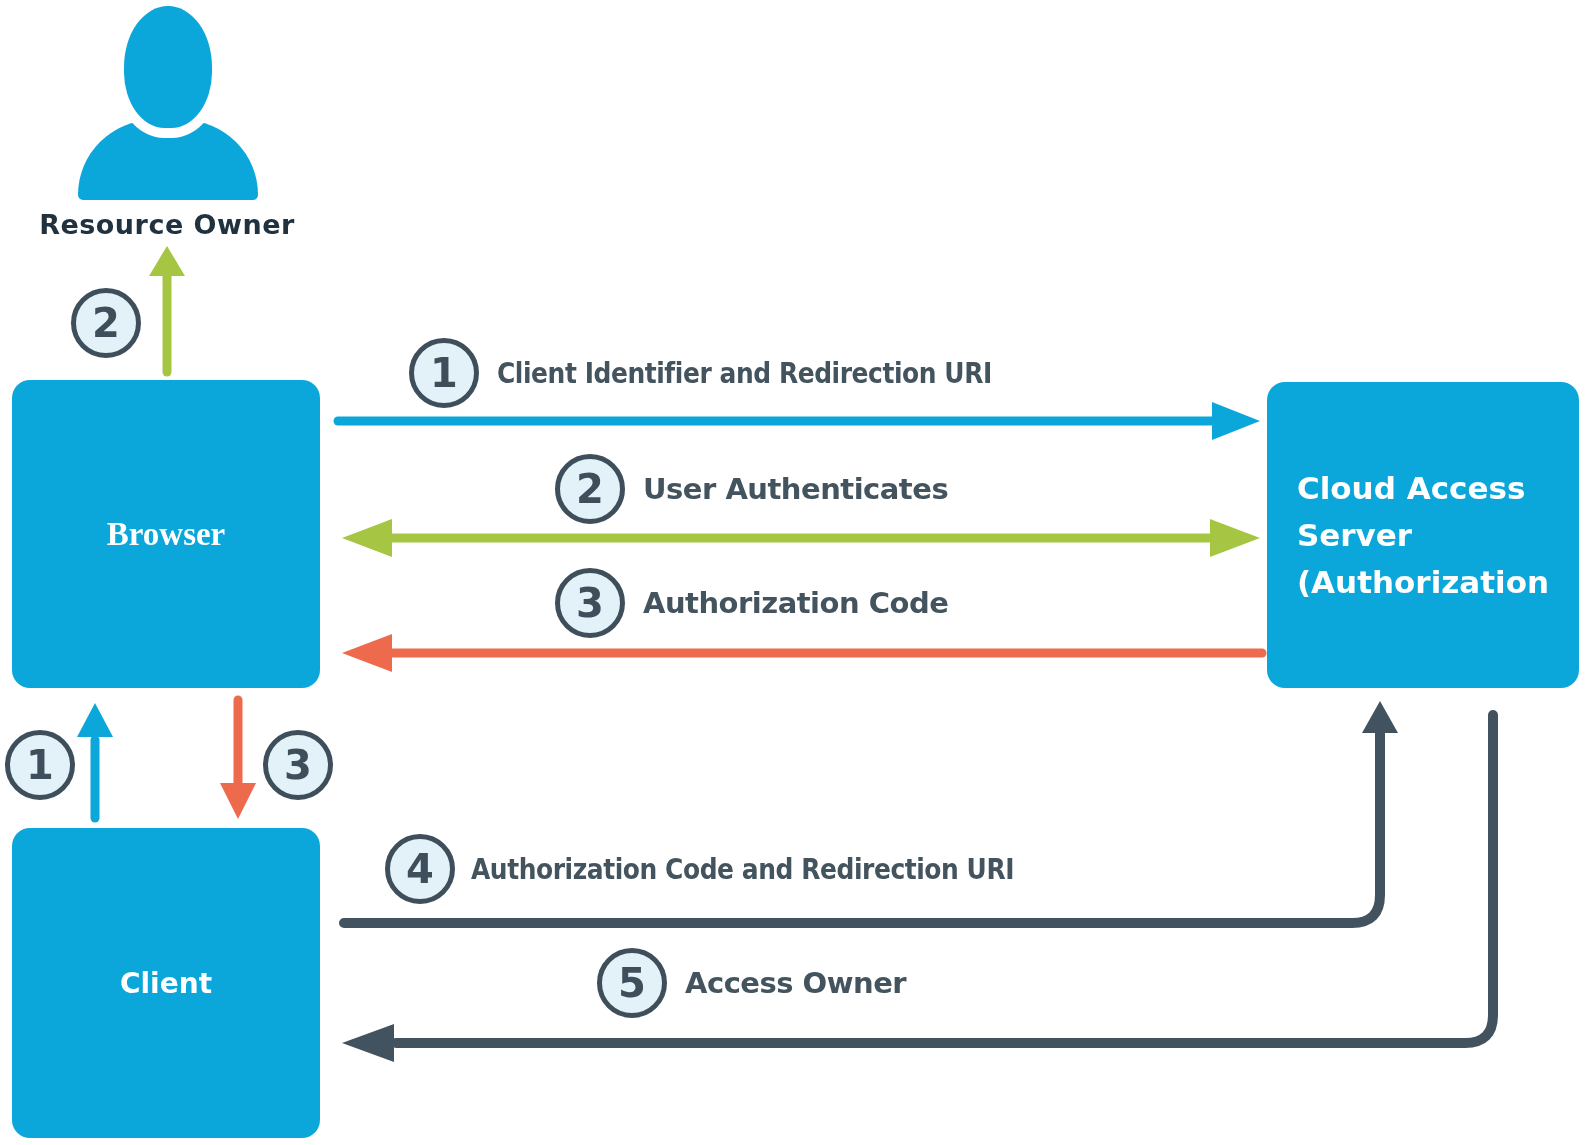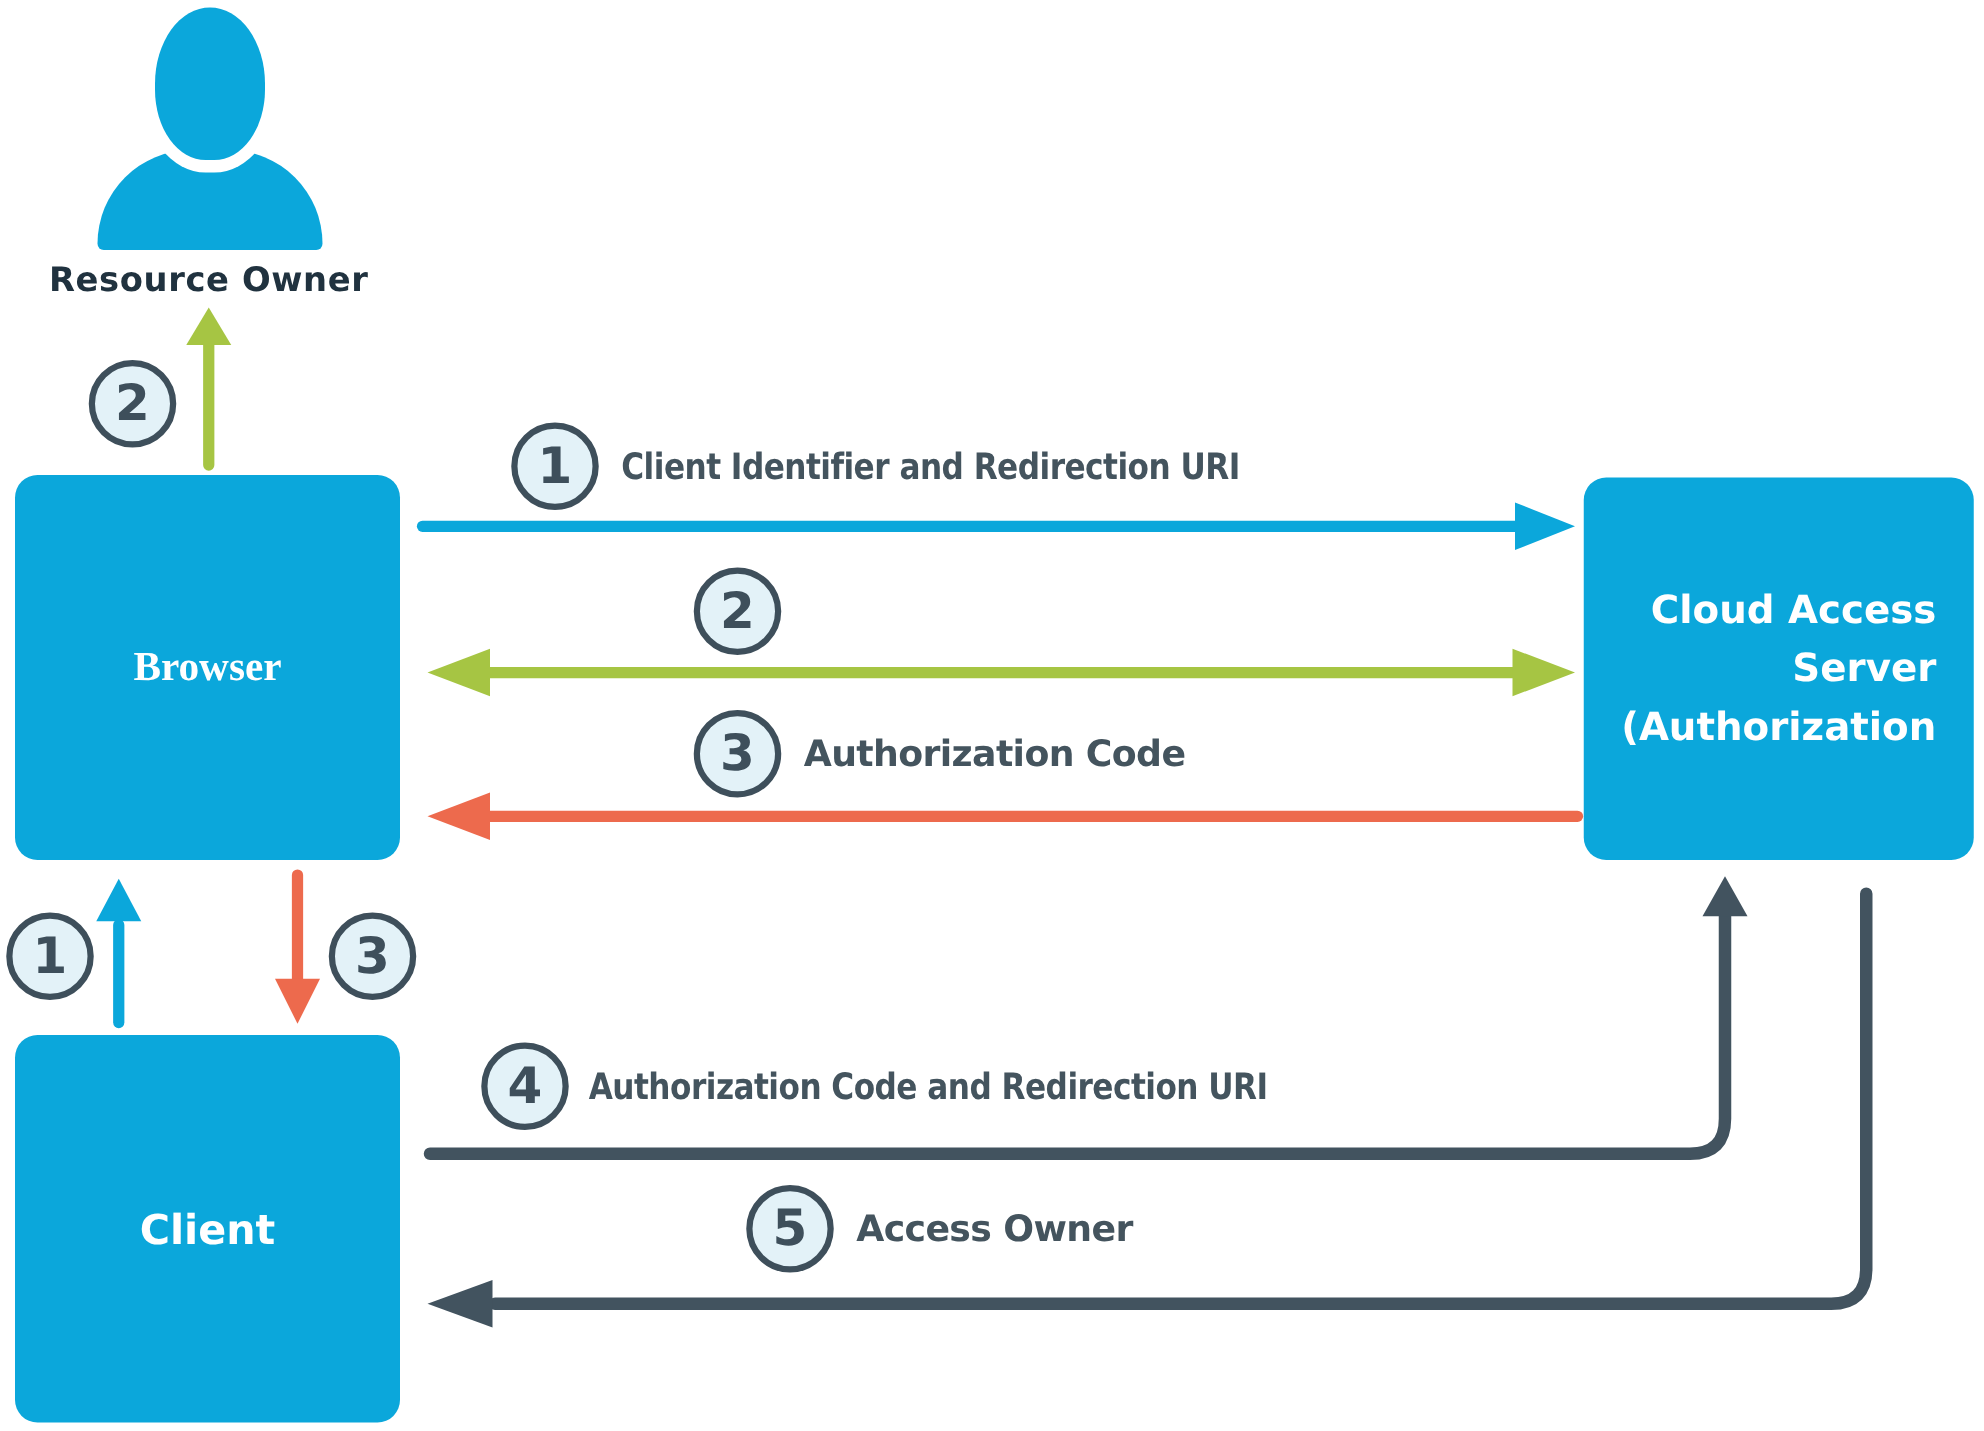--- a/index.html
+++ b/index.html
@@ -29,24 +29,24 @@
   .owner-label {
     position: absolute; left: 0; top: 209px; width: 334px;
     text-align: center; font-size: 27px; font-weight: bold;
     color: var(--owner-label-text); letter-spacing: 0.5px;
   }
 
   
   .node {
     position: absolute; background: var(--node-fill); border-radius: 18px;
     display: flex; align-items: center; justify-content: center;
-    color: var(--node-text); font-weight: bold; text-align: right;
+    color: var(--node-text); font-weight: bold; text-align: left;
   }
   .node-browser { left: 12px; top: 380px; width: 308px; height: 308px; font-size: 33px; font-family: Liberation Serif, serif; }
-  .node-client  { left: 12px; top: 828px; width: 308px; height: 310px; font-size: 33px; }
+  .node-client  { left: 12px; top: 828px; width: 308px; height: 310px; font-size: 28px; }
   .node-cam     { left: 1267px; top: 382px; width: 312px; height: 306px; font-size: 31px; }
   .cam-lines { line-height: 47px; }
 
   
   .badge {
     position: absolute; width: 70px; height: 70px; box-sizing: border-box;
     border: 5px solid var(--badge-border); border-radius: 50%;
     background: var(--badge-fill); color: var(--badge-border);
     display: flex; align-items: center; justify-content: center;
     font-size: 40px; font-weight: bold; z-index: 3;
@@ -139,20 +139,21 @@
   </div>
 
   <div class="badge" style="left:71px; top:288px;">2</div>
   <div class="badge" style="left:5px; top:730px;">1</div>
   <div class="badge" style="left:263px; top:730px;">3</div>
 
   <div class="badge" style="left:409px; top:338px;">1</div>
   <div class="flow-label condensed" style="left:497px; top:338px;">Client Identifier and Redirection URI</div>
 
   <div class="badge" style="left:555px; top:454px;">2</div>
+  <div class="flow-label" style="left:643px; top:454px;">User Authenticates</div>
 
   <div class="badge" style="left:555px; top:568px;">3</div>
   <div class="flow-label" style="left:643px; top:568px;text-align:center;">Authorization Code</div>
 
   <div class="badge" style="left:385px; top:834px;">4</div>
   <div class="flow-label condensed" style="left:471px; top:834px;">Authorization Code and Redirection URI</div>
 
   <div class="badge" style="left:597px; top:948px;">5</div>
   <div class="flow-label" style="left:685px; top:948px;">Access Owner</div>
 

